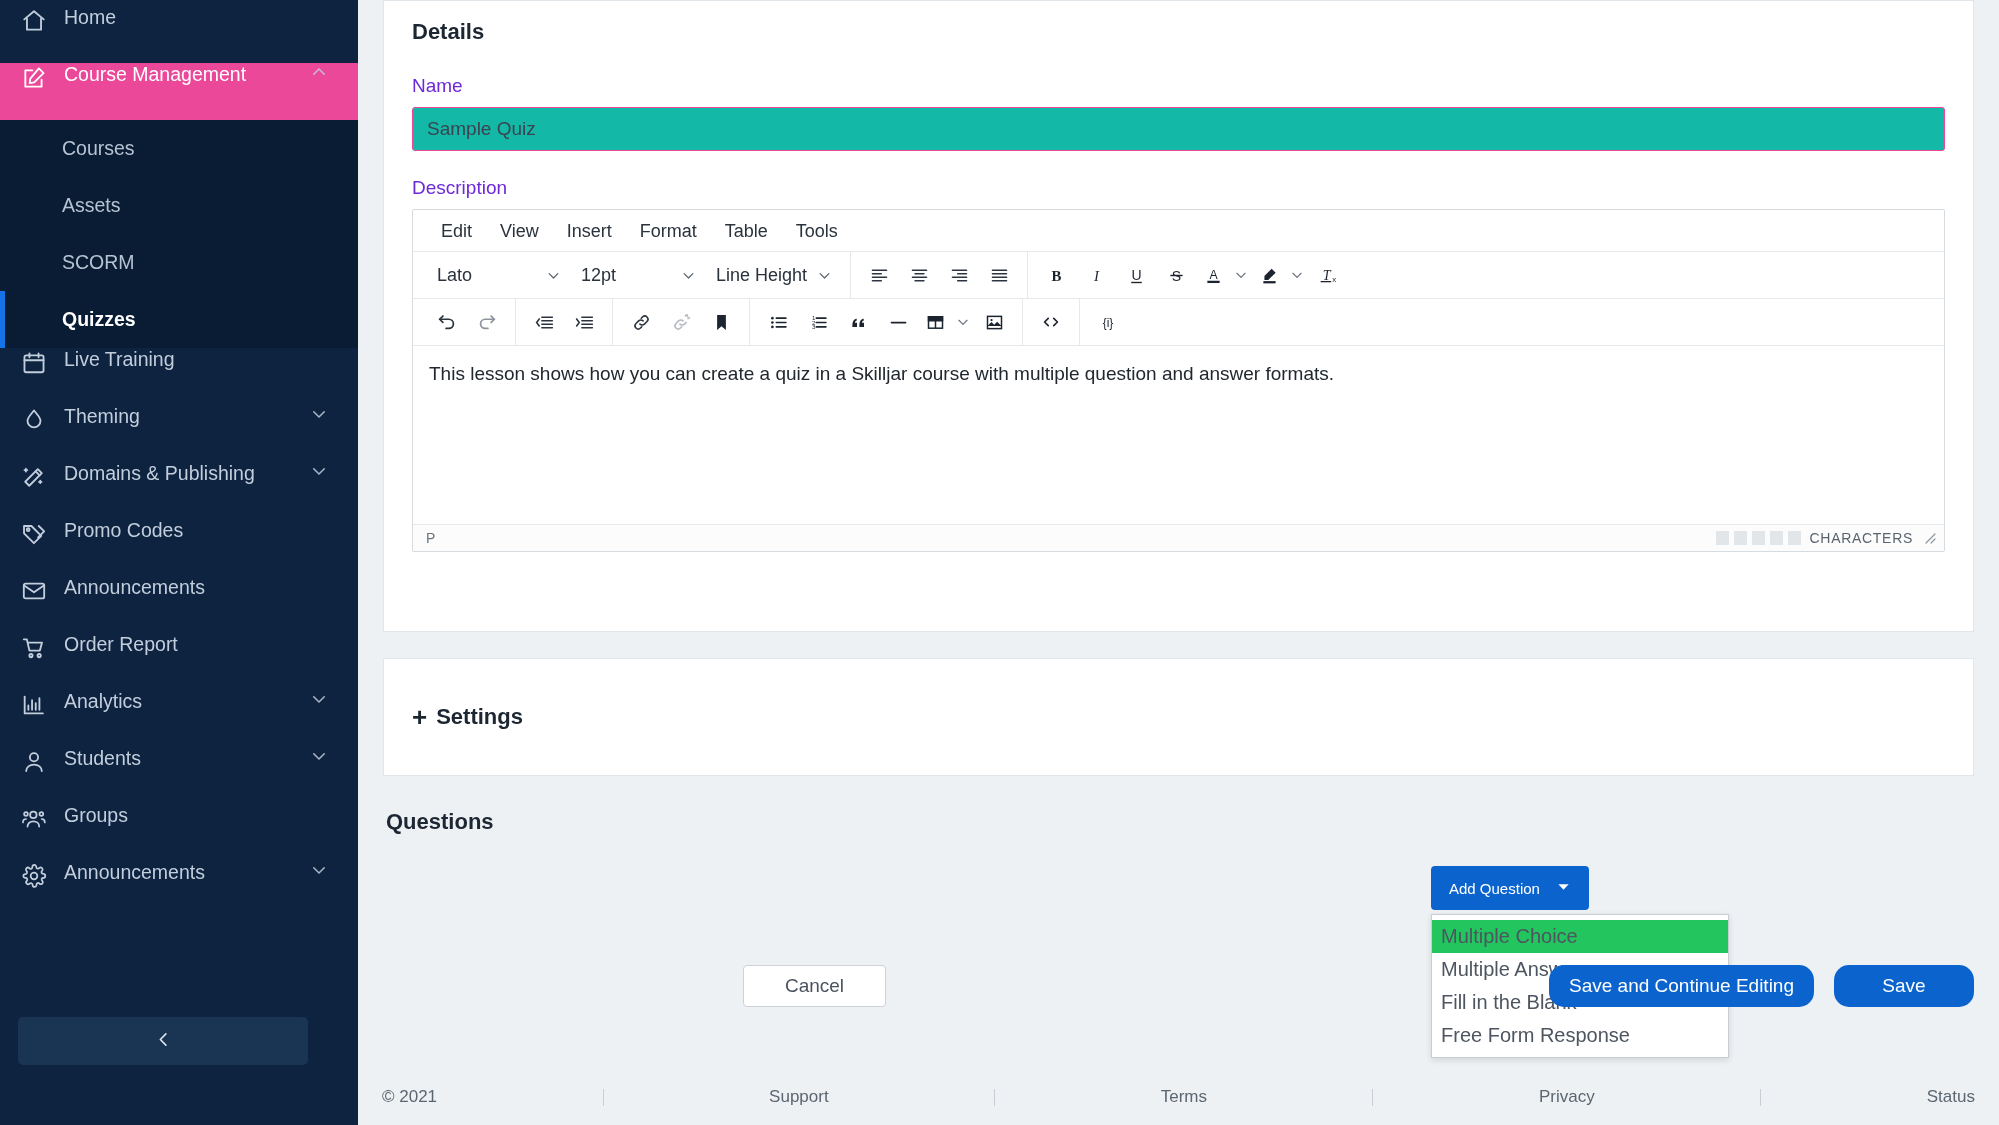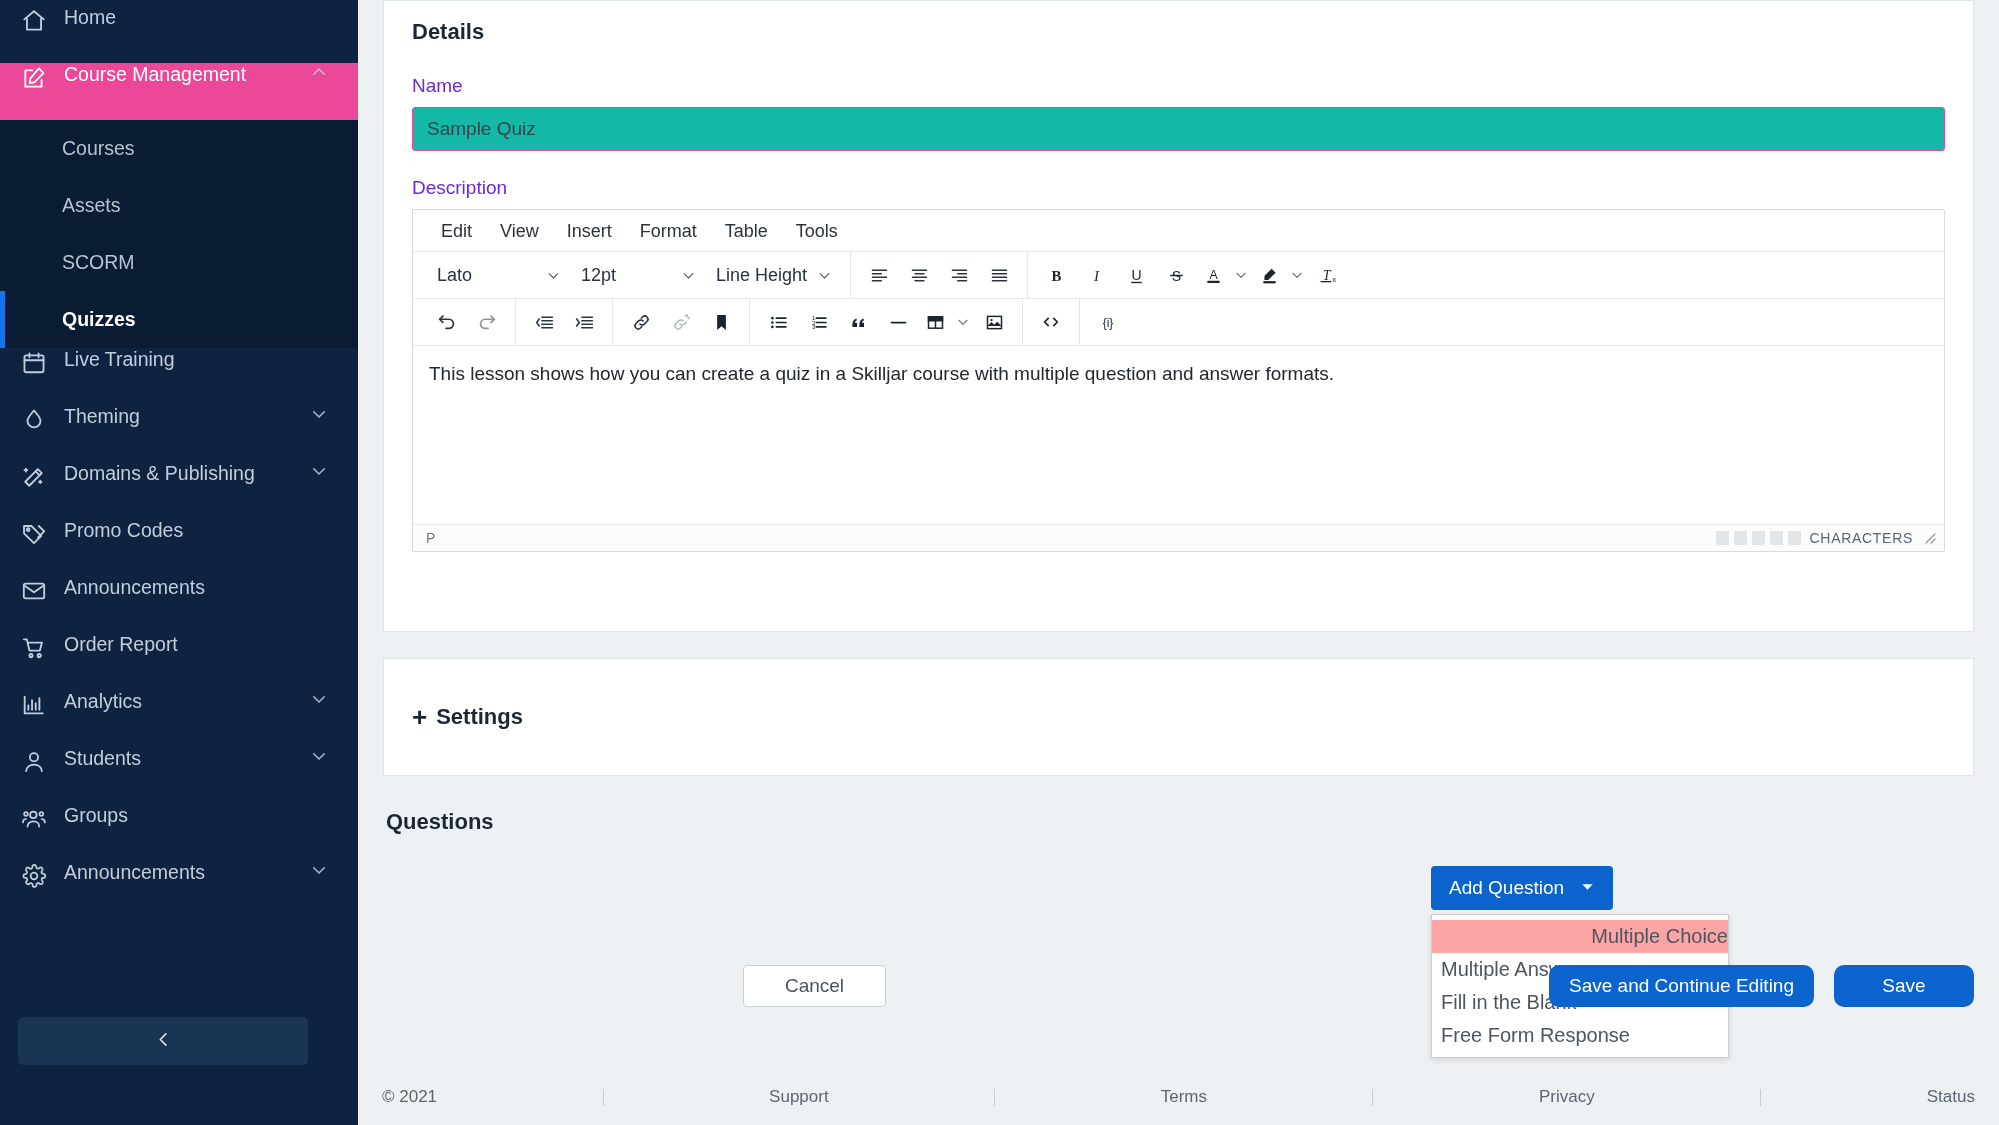--- a/index.html
+++ b/index.html
@@ -180,52 +180,52 @@
   .plus-ico { font-size: 26px; line-height: 1; font-weight: bold; }
 
   
   .questions-h { font-size: 22px; font-weight: bold; color: #1c2733; margin: 33px 0 0 28px; }
 
   .addq-wrap { position: absolute; left: 1073px; top: 866px; }
   .addq-btn {
     background: #0b63ce; color: #fff;
     border: none; border-radius: 4px;
     height: 44px; padding: 0 18px;
-    font-size: 19px;
+    font-size: 15px;
     font-family: "Liberation Sans", sans-serif;
     display: flex; align-items: center; gap: 16px;
     cursor: pointer;
   }
   .dd-menu {
     margin-top: 4px;
     width: 298px;
     background: #fff;
     border: 1px solid #c9ced4;
     box-shadow: 0 2px 6px rgba(0,0,0,.12);
     padding: 5px 0;
   }
   .dd-item {
     height: 33px; line-height: 33px;
     padding: 0 0 0 9px;
     font-size: 20px; color: #4d5560;
     cursor: pointer;
   }
-  .dd-item.hover { background: #fca5a5; text-align: right; }
+  .dd-item.hover { background: #22c55e; }
 
   .cancel-btn {
     position: absolute; left: 385px; top: 965px;
     width: 143px; height: 42px;
     background: #fff; border: 1px solid #ccd2d8; border-radius: 4px;
     font-size: 19px; color: #4a535e;
     font-family: "Liberation Sans", sans-serif;
     cursor: pointer;
   }
   .save-group { position: absolute; right: 25px; top: 965px; display: flex; gap: 20px; }
   .btn-primary {
-    background: #0b63ce; color: #fff; border: none; border-radius: 10px;
+    background: #0b63ce; color: #fff; border: none; border-radius: 15px;
     height: 42px; padding: 0 20px;
     font-size: 19px;
     font-family: "Liberation Sans", sans-serif;
     cursor: pointer; white-space: nowrap;
   }
   .btn-primary.save { min-width: 140px; }
 
   footer {
     position: absolute; left: 0; right: 0; bottom: 0;
     height: 56px;

